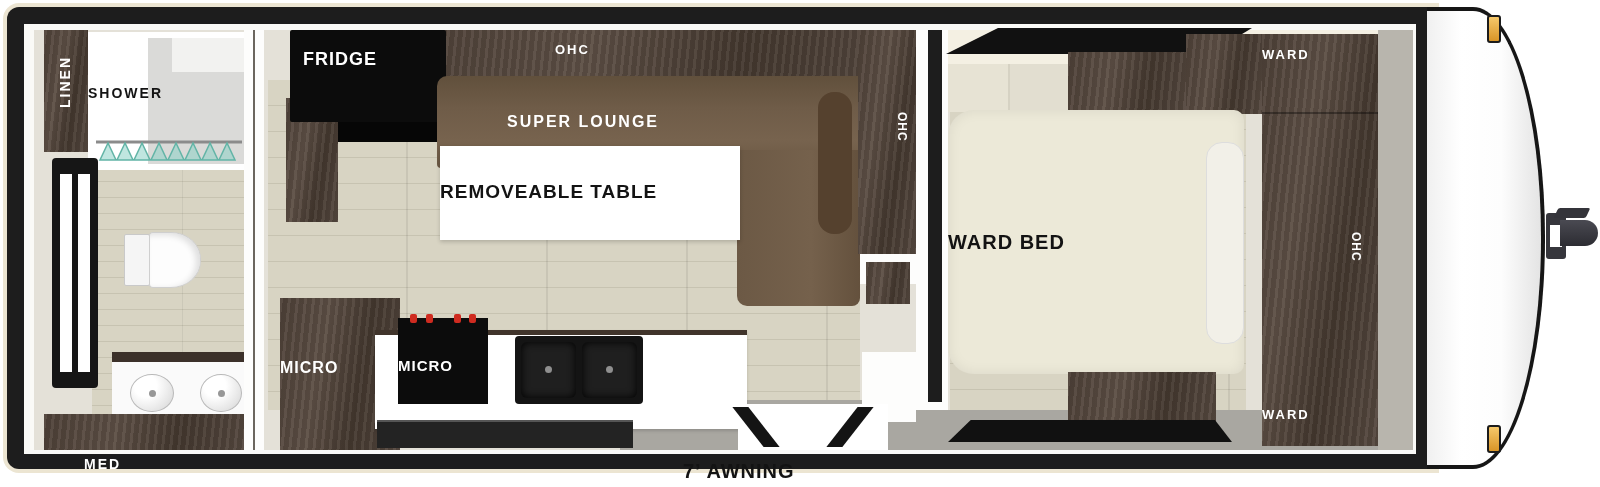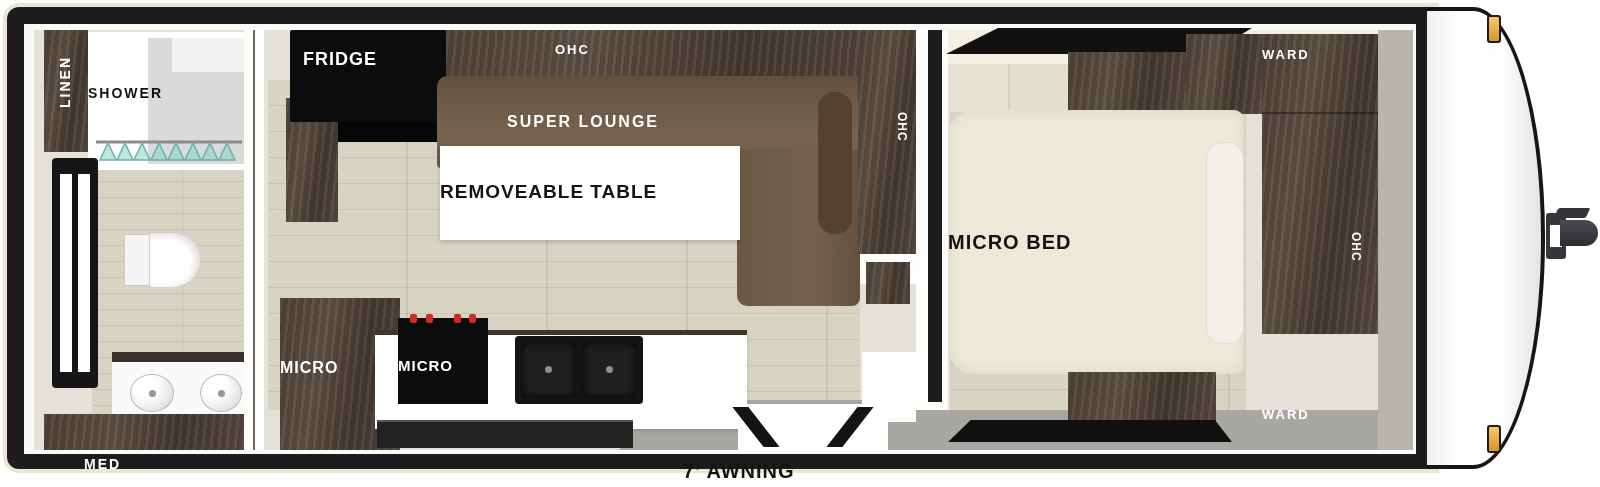--- a/index.html
+++ b/index.html
@@ -159,28 +159,28 @@
   <div class="abs walkway" style="left:948px;top:410px;width:465px;height:40px;"></div>
   <div class="abs" style="left:1378px;top:30px;width:35px;height:420px;background:var(--wall-gray,#b8b5ad);"></div>
 
   <div class="abs" style="left:946px;top:28px;width:306px;height:26px;background:#111;clip-path:polygon(17% 0,100% 0,86% 100%,0 100%);"></div>
 
   <div class="abs" style="left:948px;top:64px;width:122px;height:48px;background:linear-gradient(90deg,#e7e3d4 0 49%,#d6d2c3 49% 51%,#e2ded0 51%);"></div>
   <div class="abs darkwood" style="left:1068px;top:52px;width:122px;height:60px;"></div>
   <div class="abs darkwood" style="left:1186px;top:34px;width:76px;height:80px;"></div>
 
   <div class="abs" style="left:948px;top:110px;width:296px;height:264px;background:var(--bed-cream,#ece9d8);border-radius:26px 10px 10px 26px;box-shadow:inset 0 0 14px rgba(0,0,0,.08);">
-    <span class="abs lbl dark ctr" style="left:0;top:122px;width:100%;font-size:20px;letter-spacing:1px;">MICRO BED</span>
+    <span class="abs lbl dark ctr" style="left:0;top:122px;width:100%;font-size:20px;letter-spacing:1px;">WARD BED</span>
   </div>
   <div class="abs" style="left:1206px;top:142px;width:36px;height:200px;background:#f2f0e8;border:1px solid #ddd;border-radius:16px;"></div>
 
   <div class="abs darkwood" style="left:1068px;top:372px;width:148px;height:56px;"></div>
   <div class="abs" style="left:948px;top:420px;width:284px;height:22px;background:#111;clip-path:polygon(8% 0,94% 0,100% 100%,0 100%);"></div>
 
-  <div class="abs darkwood" style="left:1262px;top:34px;width:116px;height:300px;">
+  <div class="abs darkwood" style="left:1262px;top:34px;width:116px;height:412px;">
     <div class="abs" style="left:0;top:78px;width:100%;height:2px;background:rgba(0,0,0,.35);"></div>
     <span class="abs lbl ctr" style="left:0;top:14px;width:100%;font-size:13px;">WARD</span>
     <span class="abs lbl vtext-down" style="right:16px;top:198px;font-size:12px;letter-spacing:1px;">OHC</span>
     <span class="abs lbl ctr" style="left:0;top:374px;width:100%;font-size:13px;">WARD</span>
   </div>
 
   <div class="abs" style="left:1427px;top:7px;width:118px;height:462px;background:linear-gradient(90deg,#f0f0f0,#ffffff 30%,#fdfdfd 65%,#e4e4e4);border:4px solid #161616;border-left:none;border-radius:0 72px 72px 0 / 0 230px 230px 0;box-sizing:border-box;"></div>
   <div class="abs" style="left:1487px;top:15px;width:10px;height:24px;background:linear-gradient(#f6c96b,#d99527);border:2px solid #1c1c1c;border-radius:3px;"></div>
   <div class="abs" style="left:1487px;top:425px;width:10px;height:24px;background:linear-gradient(#f6c96b,#d99527);border:2px solid #1c1c1c;border-radius:3px;"></div>
 

